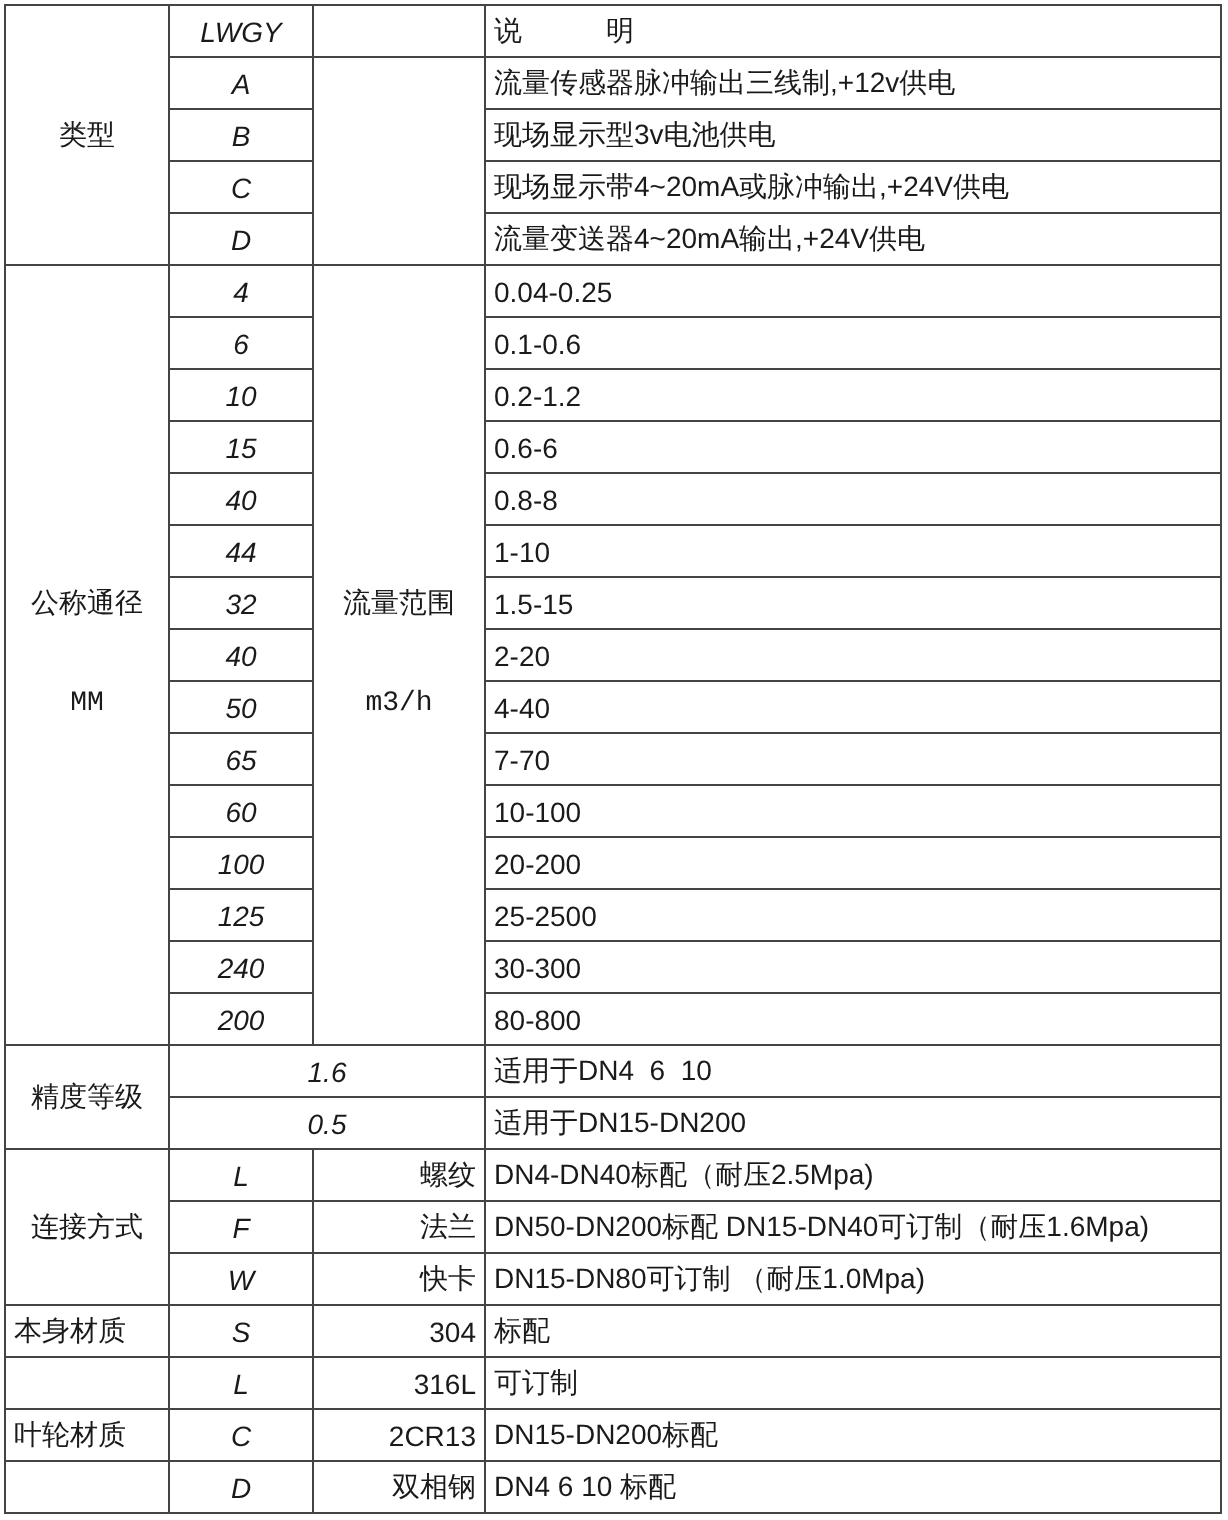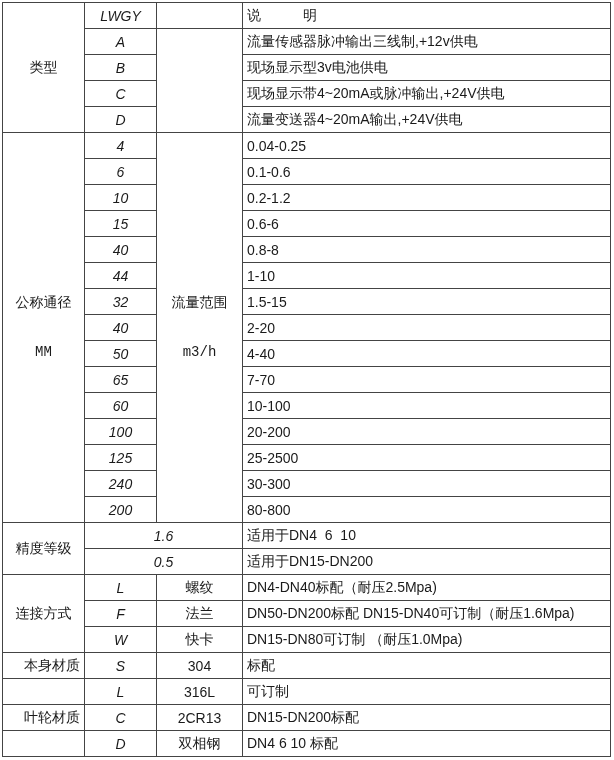--- a/index.html
+++ b/index.html
@@ -28,30 +28,30 @@
     white-space: pre;
     vertical-align: middle;
     background: #ffffff;
   }
   td.lbl {
     text-align: center;
     padding: 0 2px;
     font-family: Liberation Mono, monospace;
   }
   td.lbl-left {
-    text-align: right;
+    text-align: left;
     padding: 0 2px 0 3px;
   }
   td.code {
     text-align: center;
     padding: 0 2px;
     font-style: italic;
   }
   td.name {
-    text-align: center;
+    text-align: right;
     margin-left: 48px;
   }
   td.desc {
     text-align: left;
     margin-left: 10px;
   }
   .two-line div {
     line-height: 17px;
   }
 </style>

